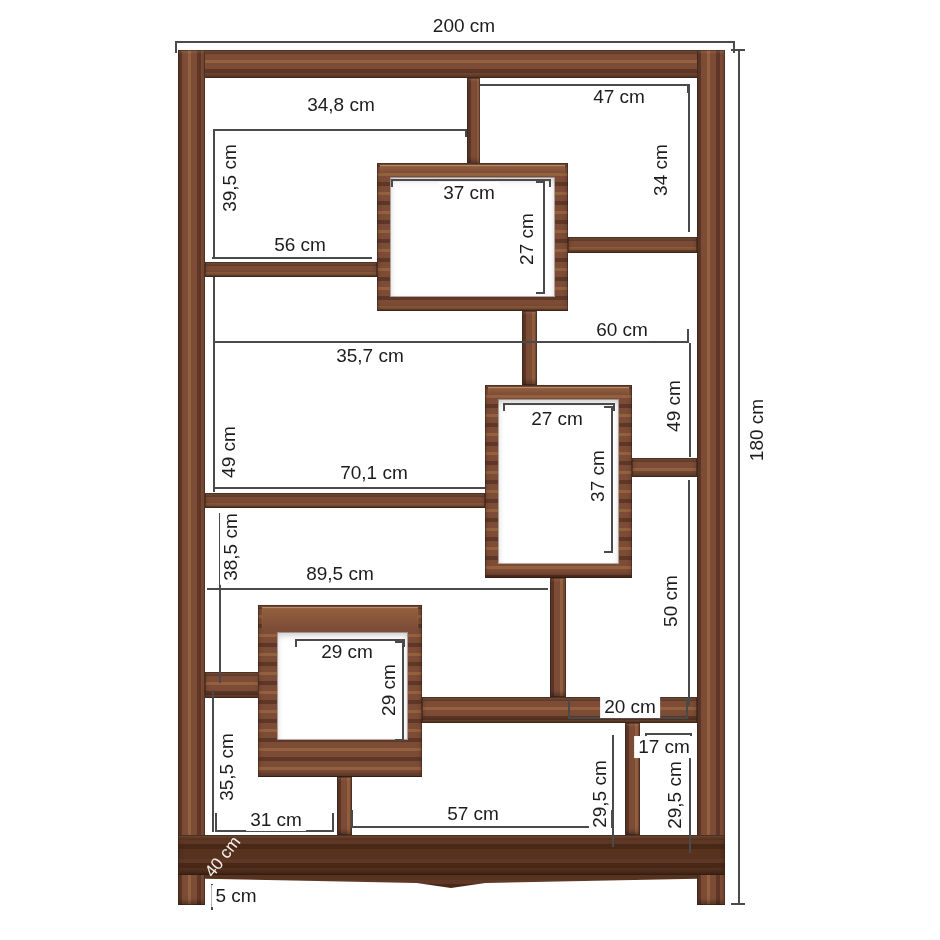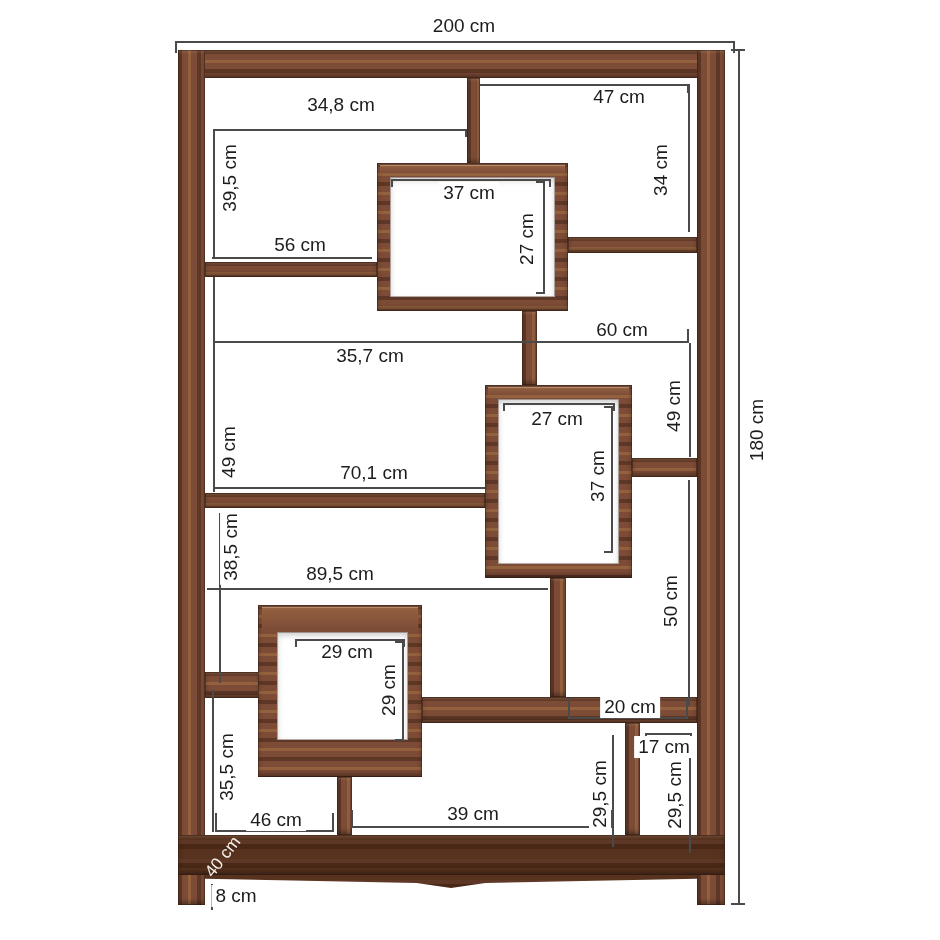--- a/index.html
+++ b/index.html
@@ -159,18 +159,18 @@
   <div class="lab v" style="left:231px;top:547px">38,5 cm</div>
   <div class="lab" style="left:340px;top:574px">89,5 cm</div>
   <div class="lab v" style="left:671px;top:601px">50 cm</div>
   <div class="lab" style="left:347px;top:652px">29 cm</div>
   <div class="lab v" style="left:389px;top:690px">29 cm</div>
   <div class="lab" style="left:630px;top:707px">20 cm</div>
   <div class="lab" style="left:664px;top:747px">17 cm</div>
   <div class="lab v" style="left:227px;top:767px">35,5 cm</div>
   <div class="lab v" style="left:600px;top:794px">29,5 cm</div>
   <div class="lab v" style="left:675px;top:795px">29,5 cm</div>
-  <div class="lab" style="left:276px;top:820px">46 cm</div>
-  <div class="lab" style="left:473px;top:814px">39 cm</div>
+  <div class="lab" style="left:276px;top:820px">31 cm</div>
+  <div class="lab" style="left:473px;top:814px">57 cm</div>
   <div class="lab diag" style="left:223px;top:857px">40 cm</div>
-  <div class="lab" style="left:236px;top:896px">8 cm</div>
+  <div class="lab" style="left:236px;top:896px">5 cm</div>
 
 </div>
 
 </body></html>

